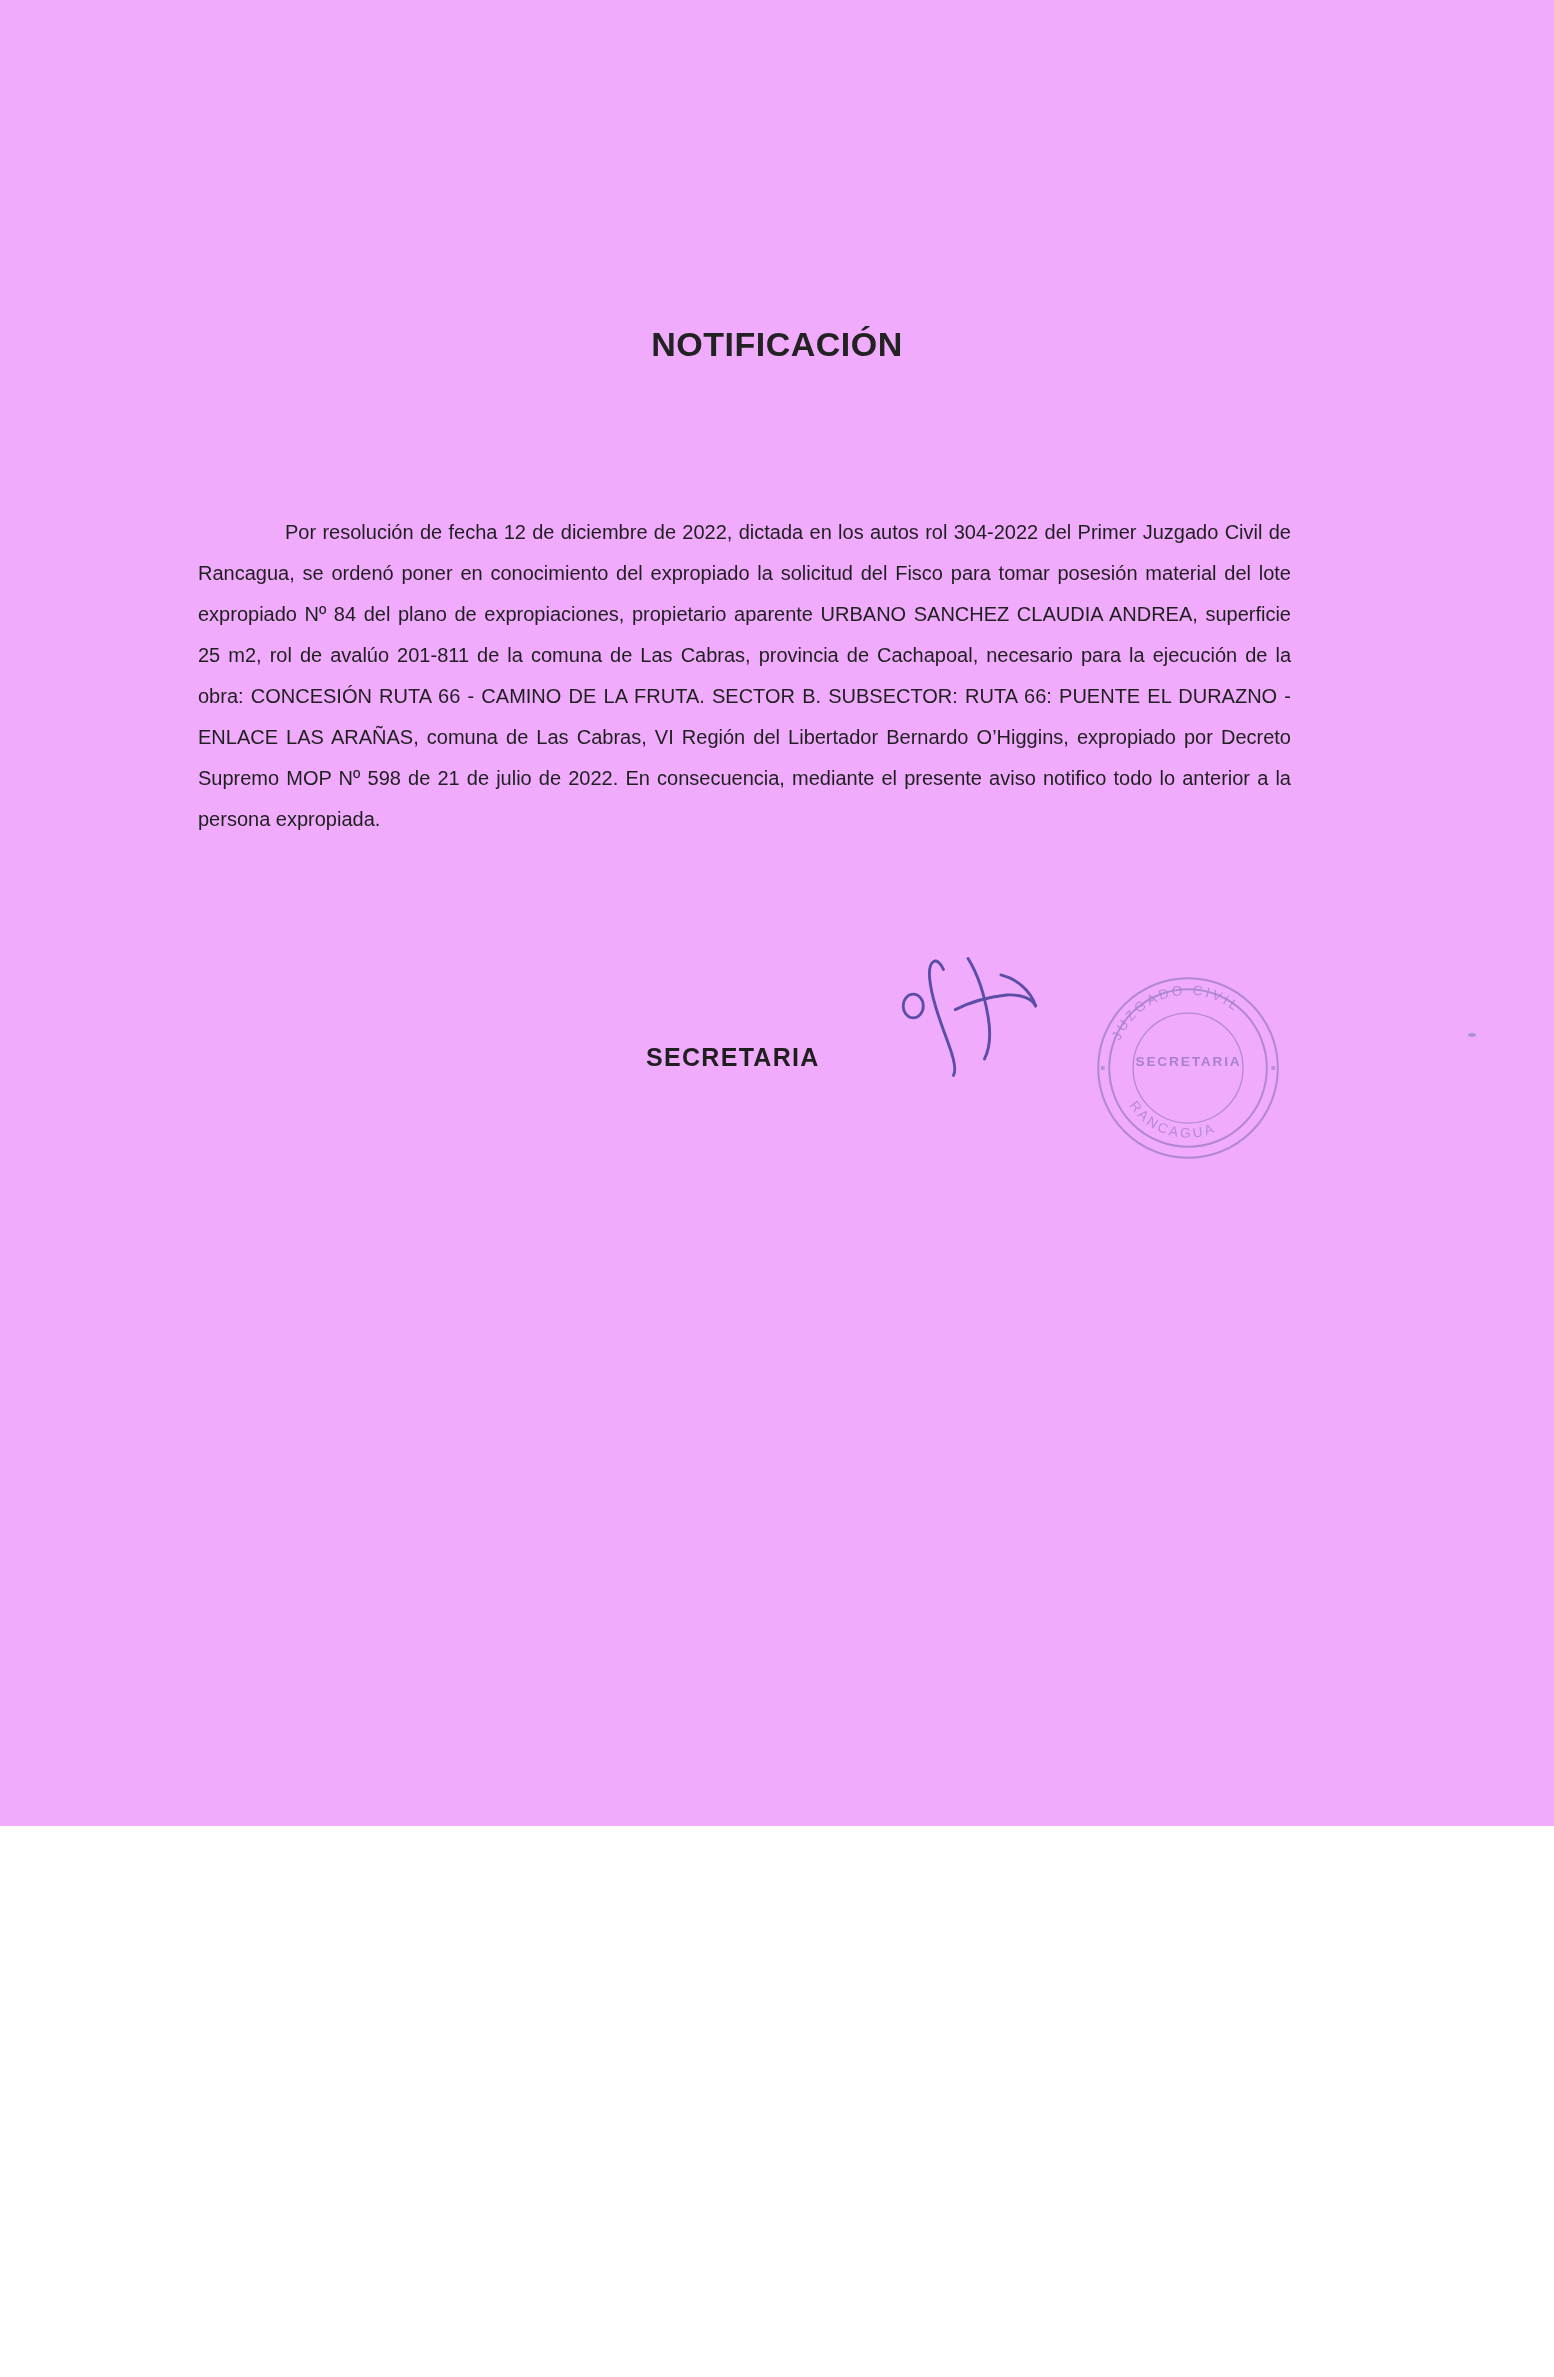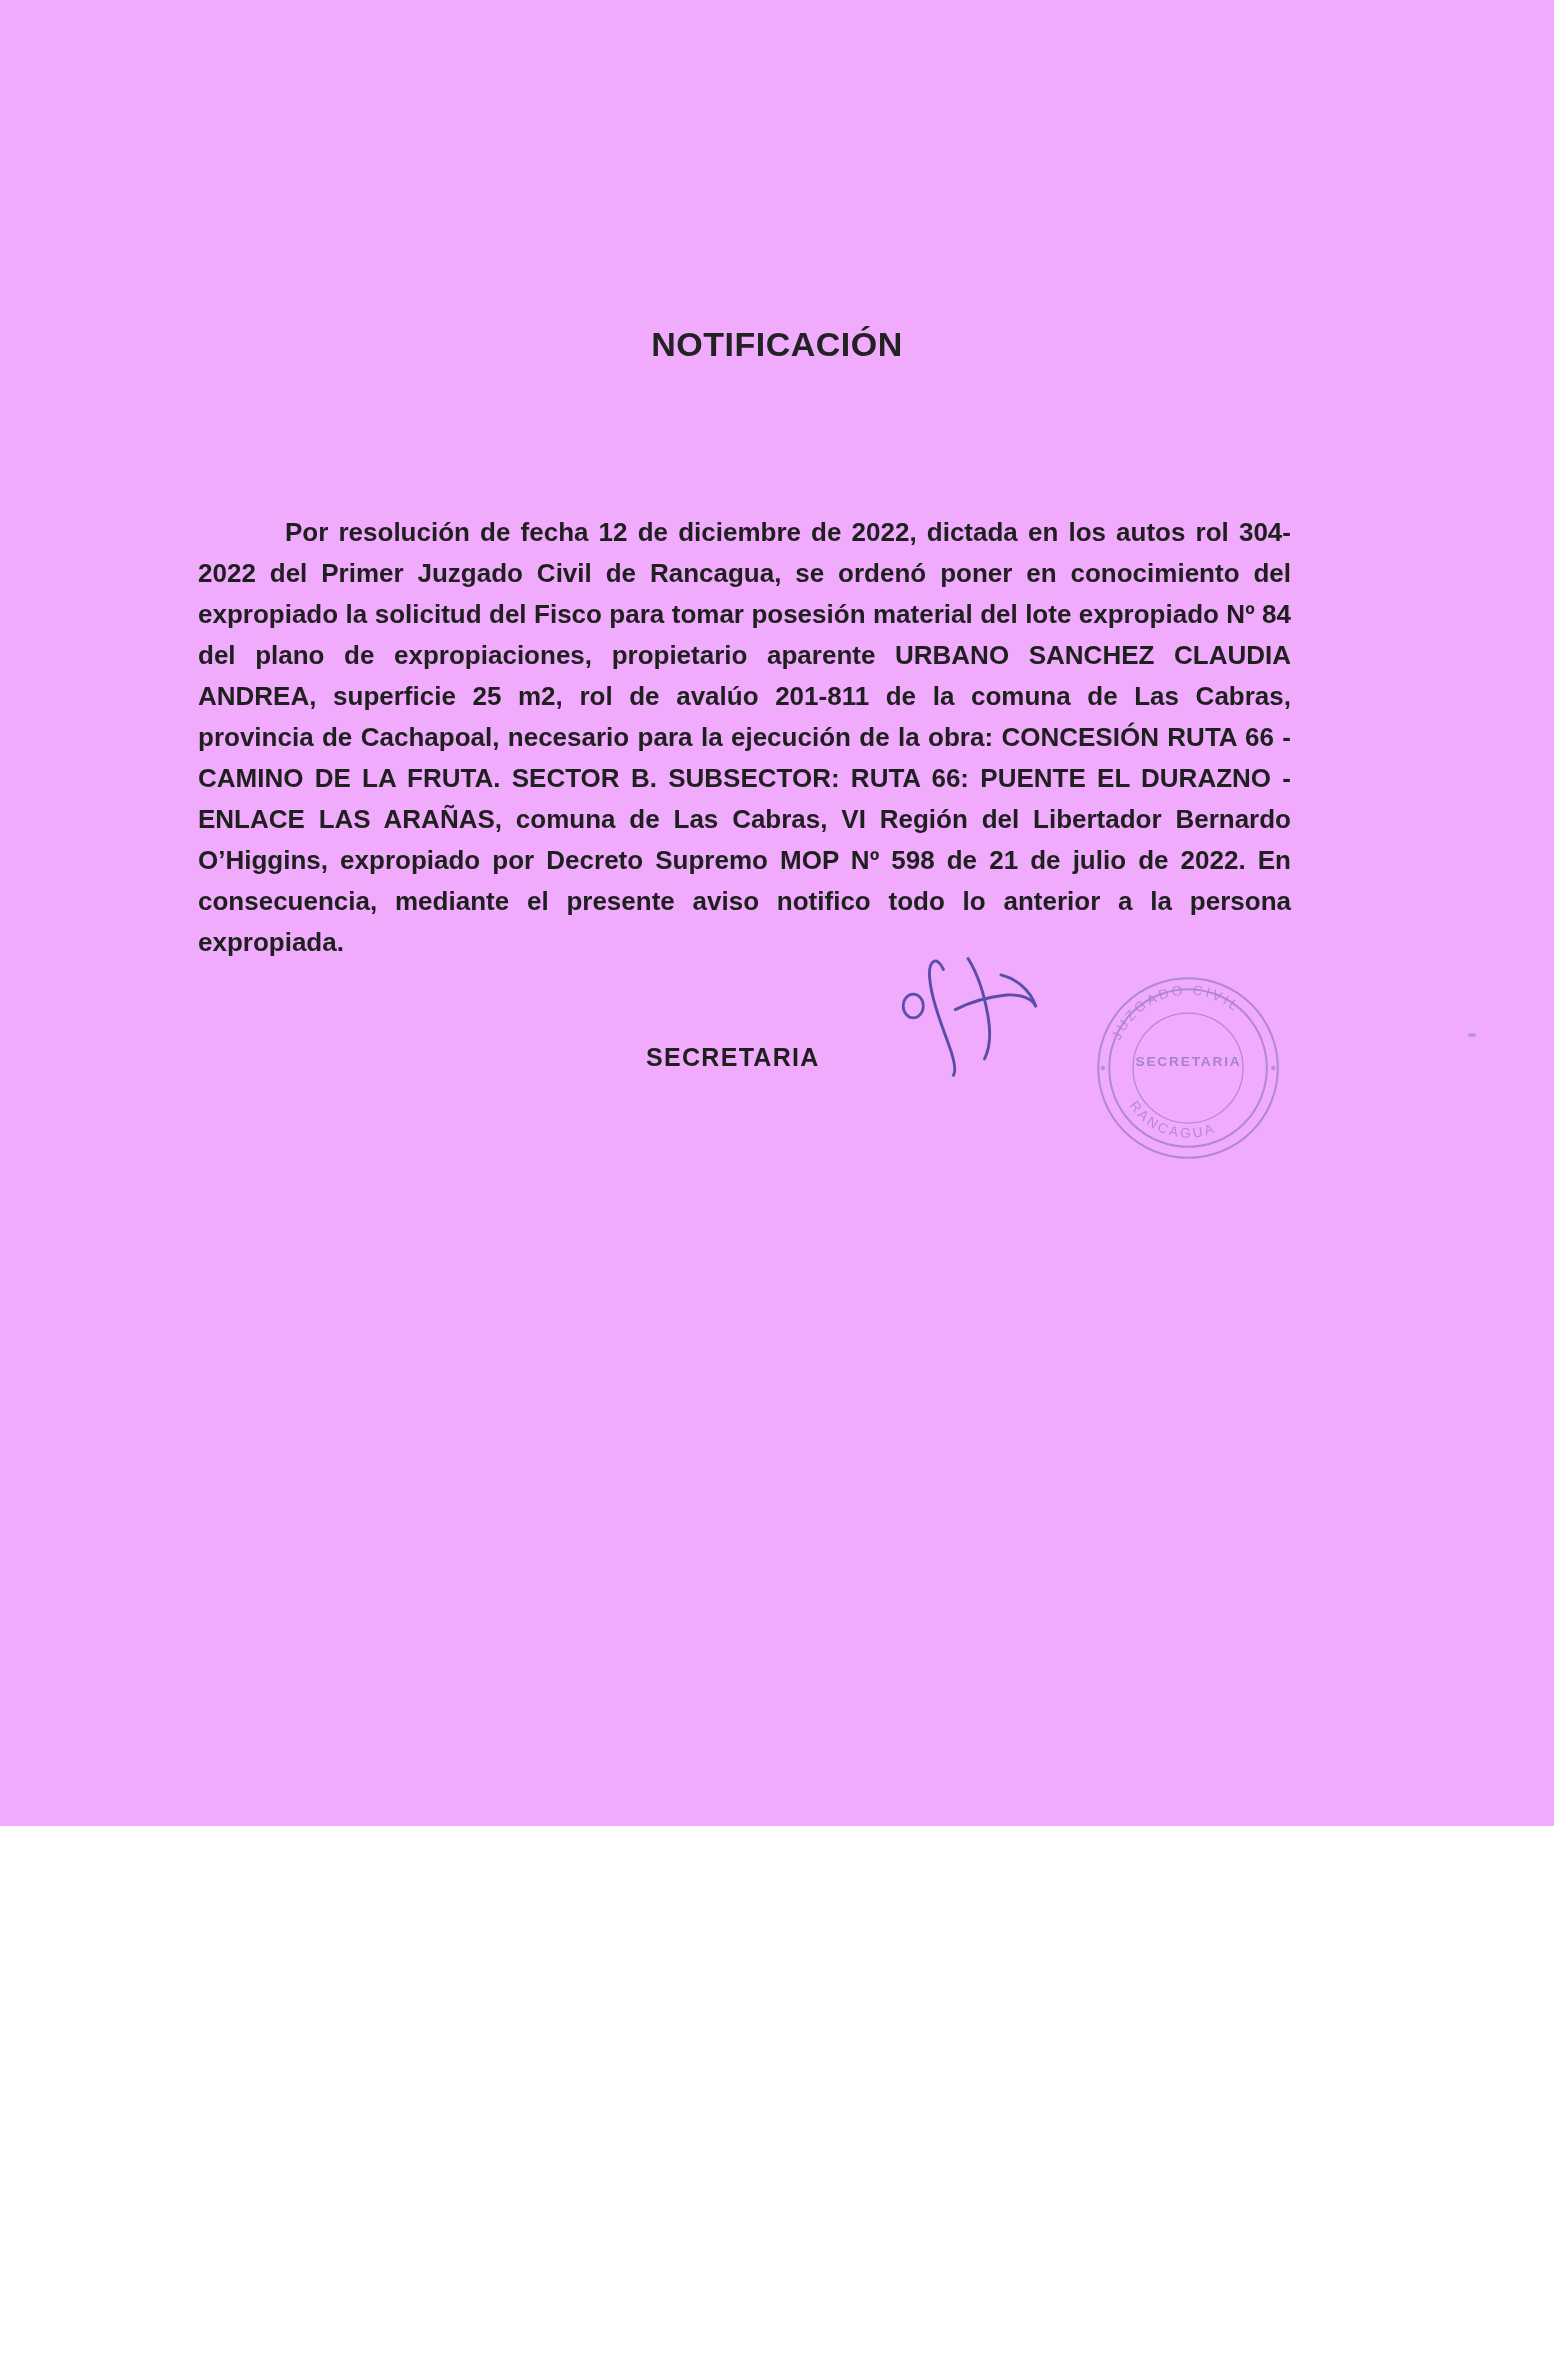--- a/index.html
+++ b/index.html
@@ -32,24 +32,23 @@
     letter-spacing: 0.5px;
     color: #222222;
   }
   .body-block {
     position: absolute;
     top: 512px;
     left: 198px;
     width: 1093px;
     text-align: justify;
     text-justify: inter-word;
-    font-size: 26px;
+    font-size: 20px;
     line-height: 41px;
     color: #1f1f1f;
-    font-weight: bold;
   }
   .body-block p {
     margin: 0;
     text-indent: 87px;
   }
   .sig-area {
     position: absolute;
     top: 933px;
     left: 198px;
     width: 1093px;

